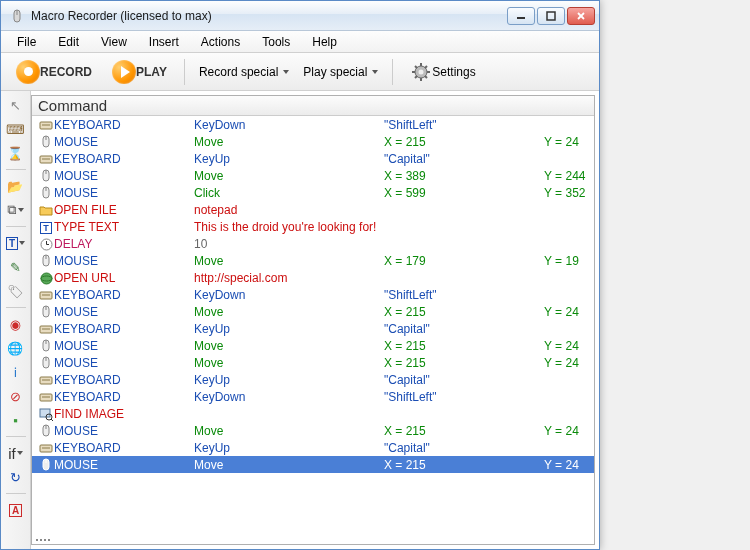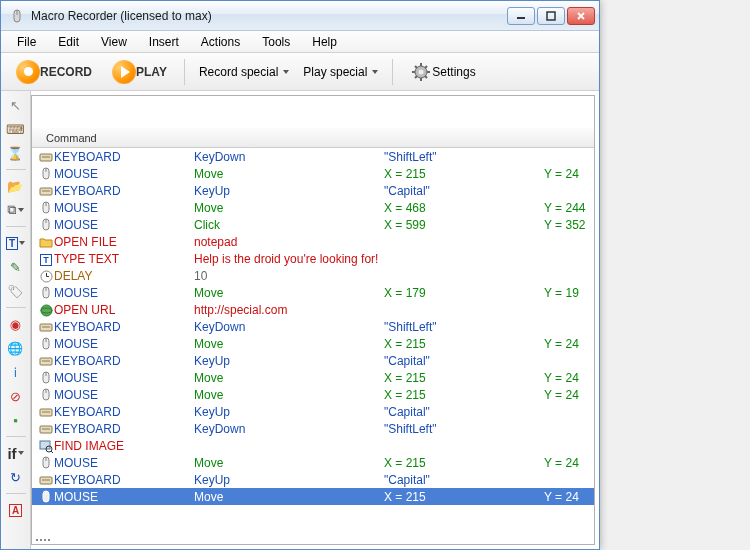--- a/index.html
+++ b/index.html
@@ -125,24 +125,23 @@
     display:flex;
     flex-direction:column;
     min-height:0;
   }
   .col-header{
     height:20px;
     background:linear-gradient(#fcfcfc,#ececec);
     border-bottom:1px solid #ccc;
     display:flex;
     align-items:center;
-    padding:0 14px;
-    font-size:11px;
+    padding:0 6px;
+    font-size:15px;
     color:#333;
-    margin-top:32px;
   }
   .rows{
     flex:1;
     overflow:auto;
   }
   .row{
     display:flex;
     align-items:center;
     height:17px;
     padding:0 6px;
@@ -151,21 +150,21 @@
   .row.selected{background:#4a7fd6;color:#fff;}
   .row.selected .c1,.row.selected .c2,.row.selected .c3,.row.selected .c4{color:#fff;}
   .row .ricon{width:16px;text-align:center;flex-shrink:0;}
   .row .ricon svg{vertical-align:middle;}
   .c1{width:140px;flex-shrink:0;}
   .c2{width:190px;flex-shrink:0;}
   .c3{width:160px;flex-shrink:0;}
   .c4{flex:1;}
   .type-keyboard,.type-mouse{color:#1a4db3;}
   .type-open-file,.type-type-text,.type-open-url,.type-close-window,.type-find-image{color:#cc0f0f;}
-  .type-delay{color:#a16207;}
+  .type-delay{color:#be185d;}
   .cmd-kb{color:#1a4db3;}
   .cmd-mouse{color:#0a8a0a;}
   .cmd-red{color:#cc0f0f;}
   .cmd-gray{color:#666;}
 
   .footer-grip{
     height:8px;
     display:flex;
     align-items:center;
     padding:0 4px;
@@ -303,21 +302,21 @@
           <span style="color:#2a7acc;">ℹ</span>
         </div>
         <div class="rail-icon">
           <span style="color:#cc2a2a;">⊘</span>
         </div>
         <div class="rail-icon">
           <span style="color:#3a9a3a;">▪</span>
         </div>
         <div class="rail-sep"></div>
         <div class="rail-icon">
-          <span style="color:#333;font-size:15px;font-weight:bold;">if</span>
+          <span style="color:#333;font-size:15px;font-weight:normal;">if</span>
           <span class="arrow-down" style="margin-left:1px"></span>
         </div>
         <div class="rail-icon">
           <span style="color:#1a4db3;">↻</span>
         </div>
         <div class="rail-sep"></div>
         <div class="rail-icon">
           <span style="color:#cc2a2a;border:1px solid #cc2a2a;padding:0 2px;font-weight:bold;font-size:10px;">A</span>
         </div>
       </div>
@@ -356,21 +355,21 @@
             <span class="c3 cmd-kb">"Capital"</span>
             <span class="c4 "></span>
           </div>
           <div class="row">
             <span class="ricon"><svg width="12" height="14">
                 <rect x="3" y="1" width="6" height="11" rx="3" fill="#eee" stroke="#888"></rect>
                 <line x1="6" y1="1" x2="6" y2="5" stroke="#888"></line>
               </svg></span>
             <span class="c1 type-mouse">MOUSE</span>
             <span class="c2 cmd-mouse">Move</span>
-            <span class="c3 cmd-mouse">X = 468</span>
+            <span class="c3 cmd-mouse">X = 389</span>
             <span class="c4 cmd-mouse">Y = 244</span>
           </div>
           <div class="row">
             <span class="ricon"><svg width="12" height="14">
                 <rect x="3" y="1" width="6" height="11" rx="3" fill="#eee" stroke="#888"></rect>
                 <line x1="6" y1="1" x2="6" y2="5" stroke="#888"></line>
               </svg></span>
             <span class="c1 type-mouse">MOUSE</span>
             <span class="c2 cmd-mouse">Click</span>
             <span class="c3 cmd-mouse">X = 599</span>
@@ -381,21 +380,21 @@
                 <path d="M1 3 L5 3 L6 4 L13 4 L13 11 L1 11 Z" fill="#f7cb5a" stroke="#b88a1a"></path>
               </svg></span>
             <span class="c1 type-open-file">OPEN FILE</span>
             <span class="c2 cmd-red">notepad</span>
             <span class="c3 "></span>
             <span class="c4 "></span>
           </div>
           <div class="row">
             <span class="ricon"><span style="color:#1a4db3;border:1px solid #1a4db3;padding:0 2px;font-size:9px;font-weight:bold;">T</span></span>
             <span class="c1 type-type-text">TYPE TEXT</span>
-            <span class="c2 cmd-red">Help is the droid you're looking for!</span>
+            <span class="c2 cmd-red">This is the droid you're looking for!</span>
             <span class="c3 "></span>
             <span class="c4 "></span>
           </div>
           <div class="row">
             <span class="ricon"><svg width="13" height="13">
                 <circle cx="6.5" cy="6.5" r="5.5" fill="#fff" stroke="#888"></circle>
                 <line x1="6.5" y1="6.5" x2="6.5" y2="3" stroke="#333"></line>
                 <line x1="6.5" y1="6.5" x2="9" y2="6.5" stroke="#333"></line>
               </svg></span>
             <span class="c1 type-delay">DELAY</span>

